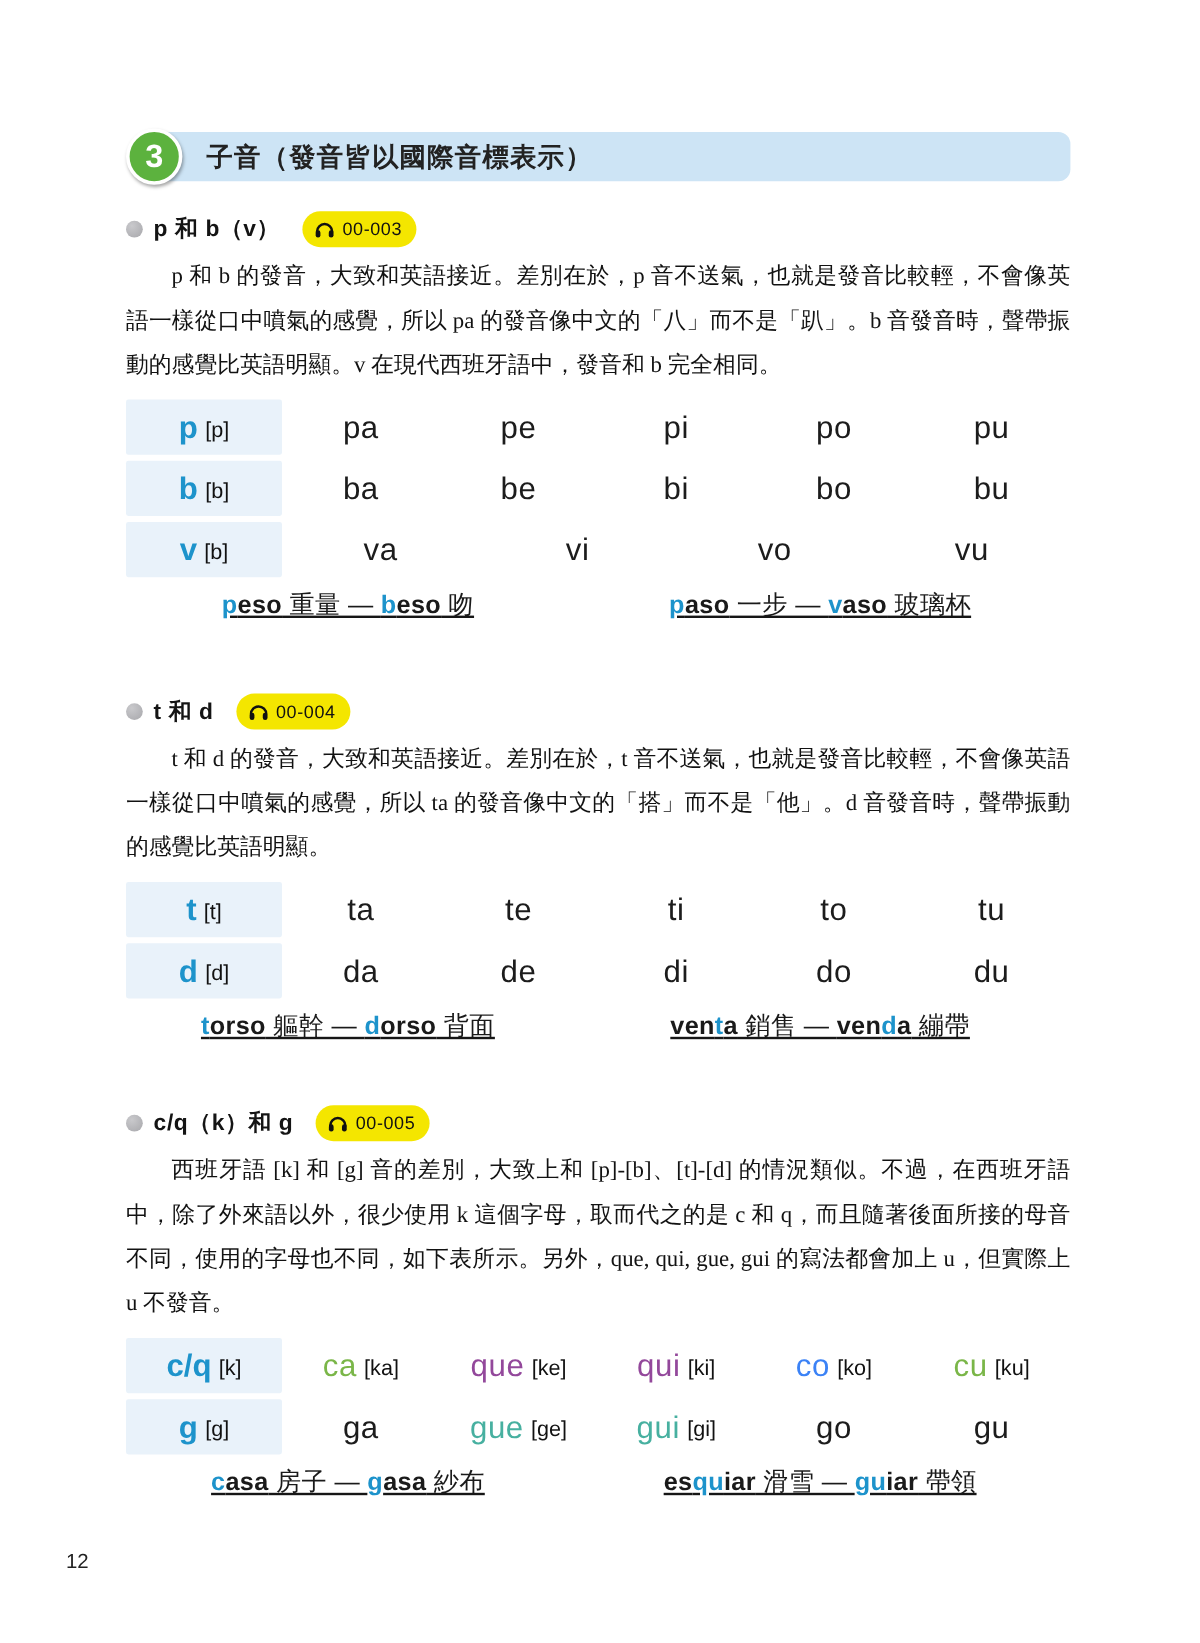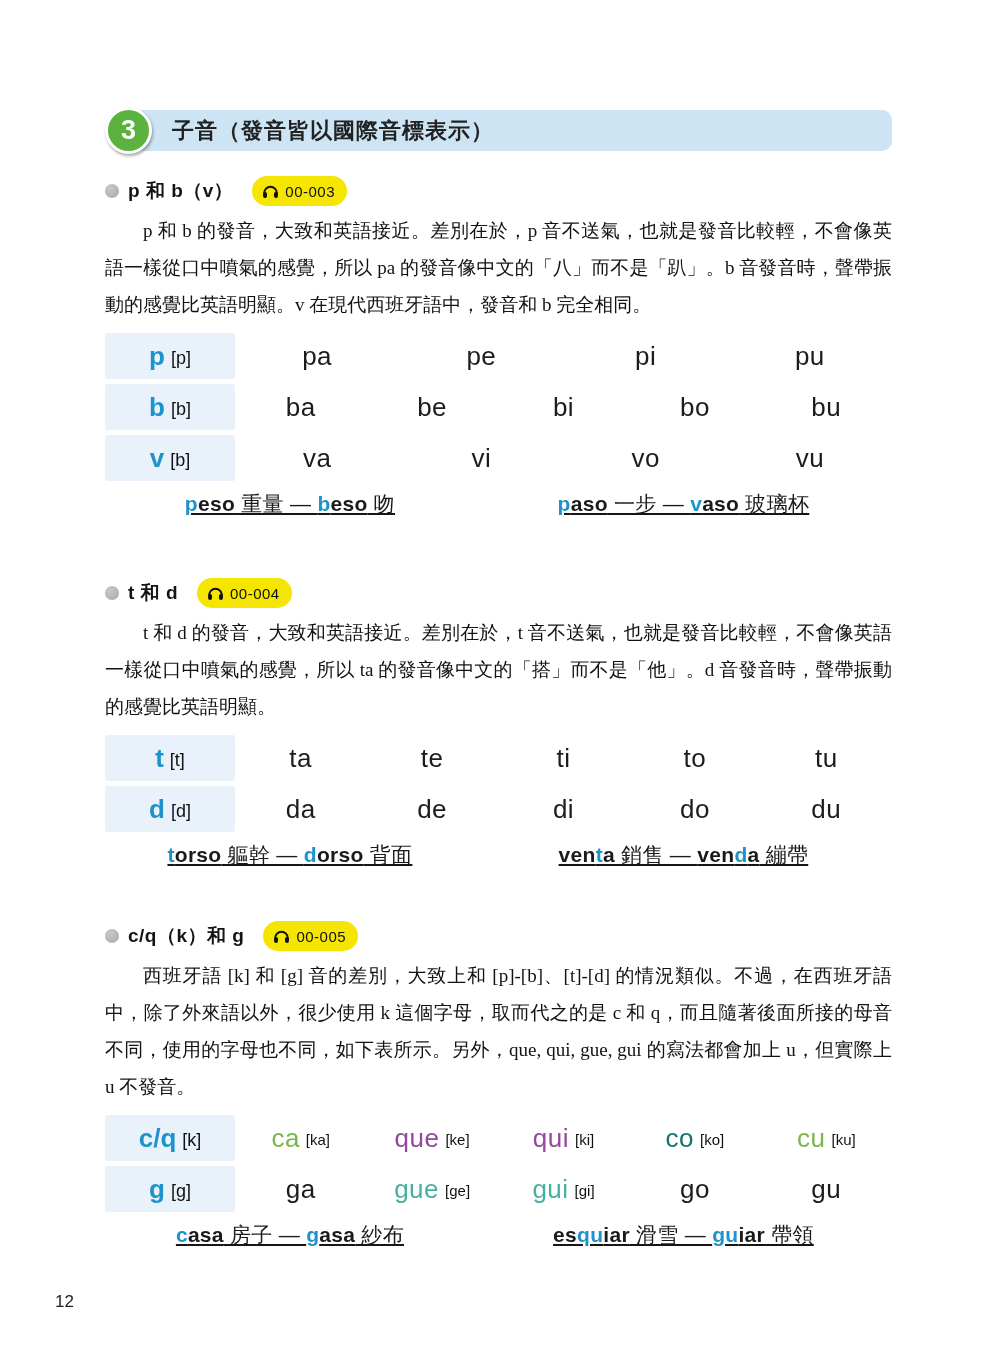--- a/index.html
+++ b/index.html
@@ -58,21 +58,21 @@
   .phead {
     flex:0 0 130px; background:var(--cellbg,#e9f2fa); border-radius:2px;
     display:flex; align-items:center; justify-content:center; gap:6px;
   }
   .phead .letter { font-size:26px; font-weight:bold; color:var(--blue,#1d93cb); line-height:1; }
   .phead .ipa { font-size:18px; color:#111; line-height:1; padding-top:3px; }
   .pcell {
     flex:1 1 0; display:flex; align-items:center; justify-content:center; gap:6px;text-align:right;
   }
   .pcell .syll { font-size:26px; color:#1c1c1c; line-height:1; letter-spacing:.5px; }
-  .pcell .cipa { font-size:15px; color:#111; line-height:1; padding-top:3px; }
+  .pcell .cipa { font-size:18px; color:#111; line-height:1; padding-top:3px; }
   .pcell .cipa:empty { display:none; }
 
   
   .examples { display:flex; margin-top:7px; height:32px; align-items:center;text-decoration:underline; }
   .ex { font-size:21px; color:#1a1a1a; text-align:center; letter-spacing:.3px; }
   .ex-left  { flex:0 0 47%; }
   .ex-right { flex:0 0 53%; }
 
   .gap-s2 { height:58px; }
   .gap-s3 { height:50px; }
@@ -123,20 +123,23 @@
           <div class="pcell">
               <span class="syll">pa</span>
             </div>
           <div class="pcell">
               <span class="syll">pe</span>
             </div>
           <div class="pcell">
               <span class="syll">pi</span>
             </div>
           <div class="pcell">
+              <span class="syll">po</span>
+            </div>
+          <div class="pcell">
               <span class="syll">pu</span>
             </div>
         </div>
         <div class="prow">
           <div class="phead">
             <span class="letter">b</span>
             <span class="ipa">[b]</span>
           </div>
           <div class="pcell">
               <span class="syll">ba</span>
@@ -281,21 +284,21 @@
             </div>
           <div class="pcell">
               <span class="syll" style="color: rgb(147, 72, 155);">que</span>
               <span class="cipa">[ke]</span>
             </div>
           <div class="pcell">
               <span class="syll" style="color: rgb(147, 72, 155);">qui</span>
               <span class="cipa">[ki]</span>
             </div>
           <div class="pcell">
-              <span class="syll" style="color: #0f766e;">co</span>
+              <span class="syll" style="color: #3b82f6;">co</span>
               <span class="cipa">[ko]</span>
             </div>
           <div class="pcell">
               <span class="syll" style="color: rgb(122, 182, 72);">cu</span>
               <span class="cipa">[ku]</span>
             </div>
         </div>
         <div class="prow">
           <div class="phead">
             <span class="letter">g</span>

